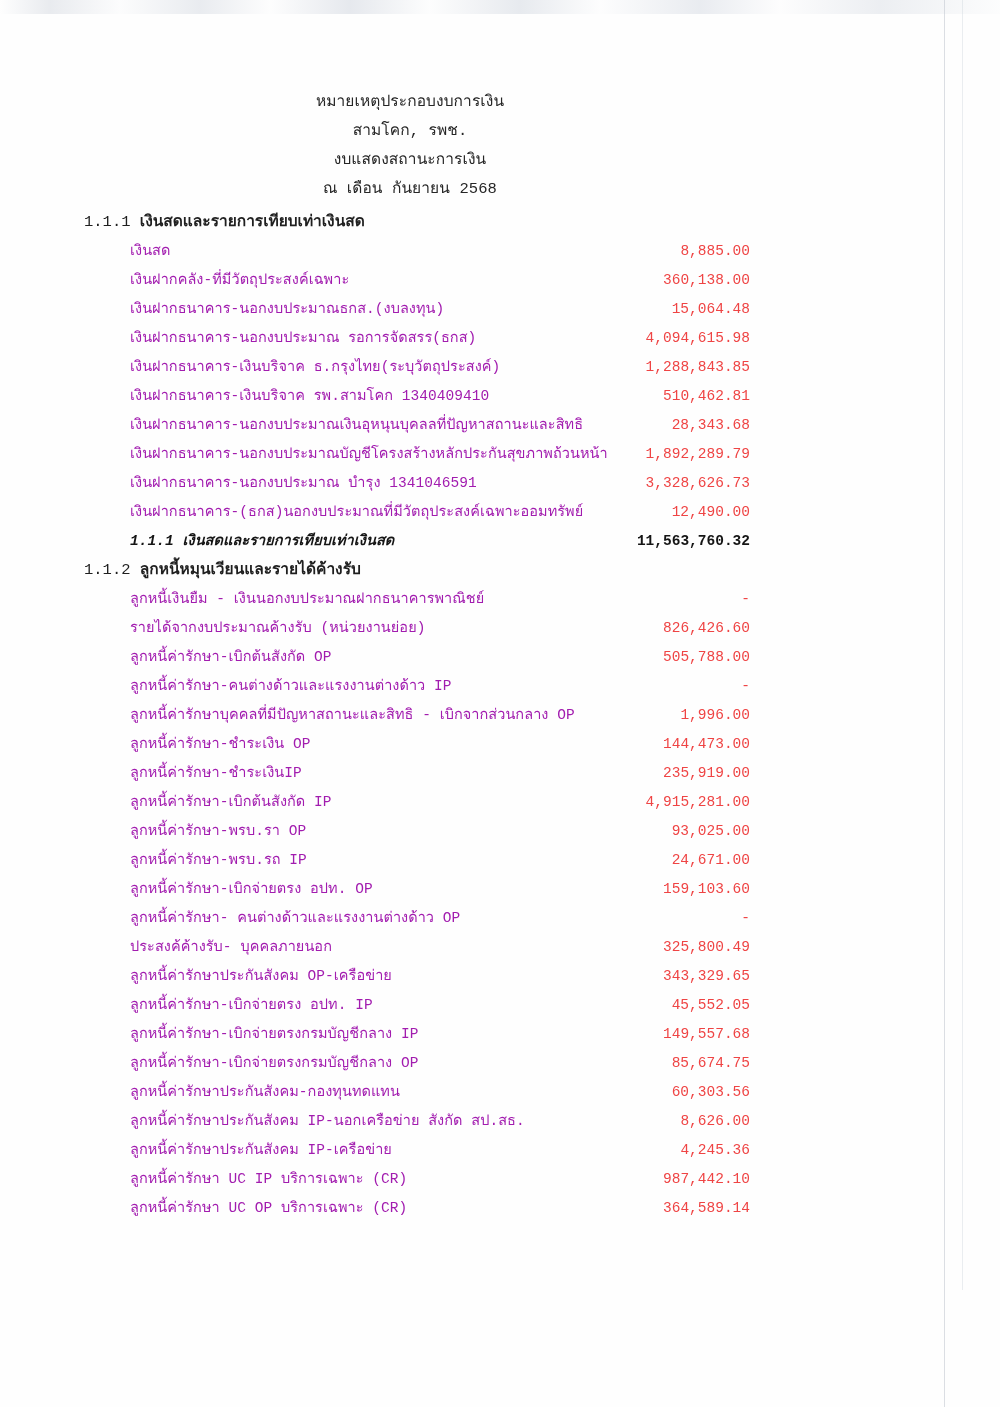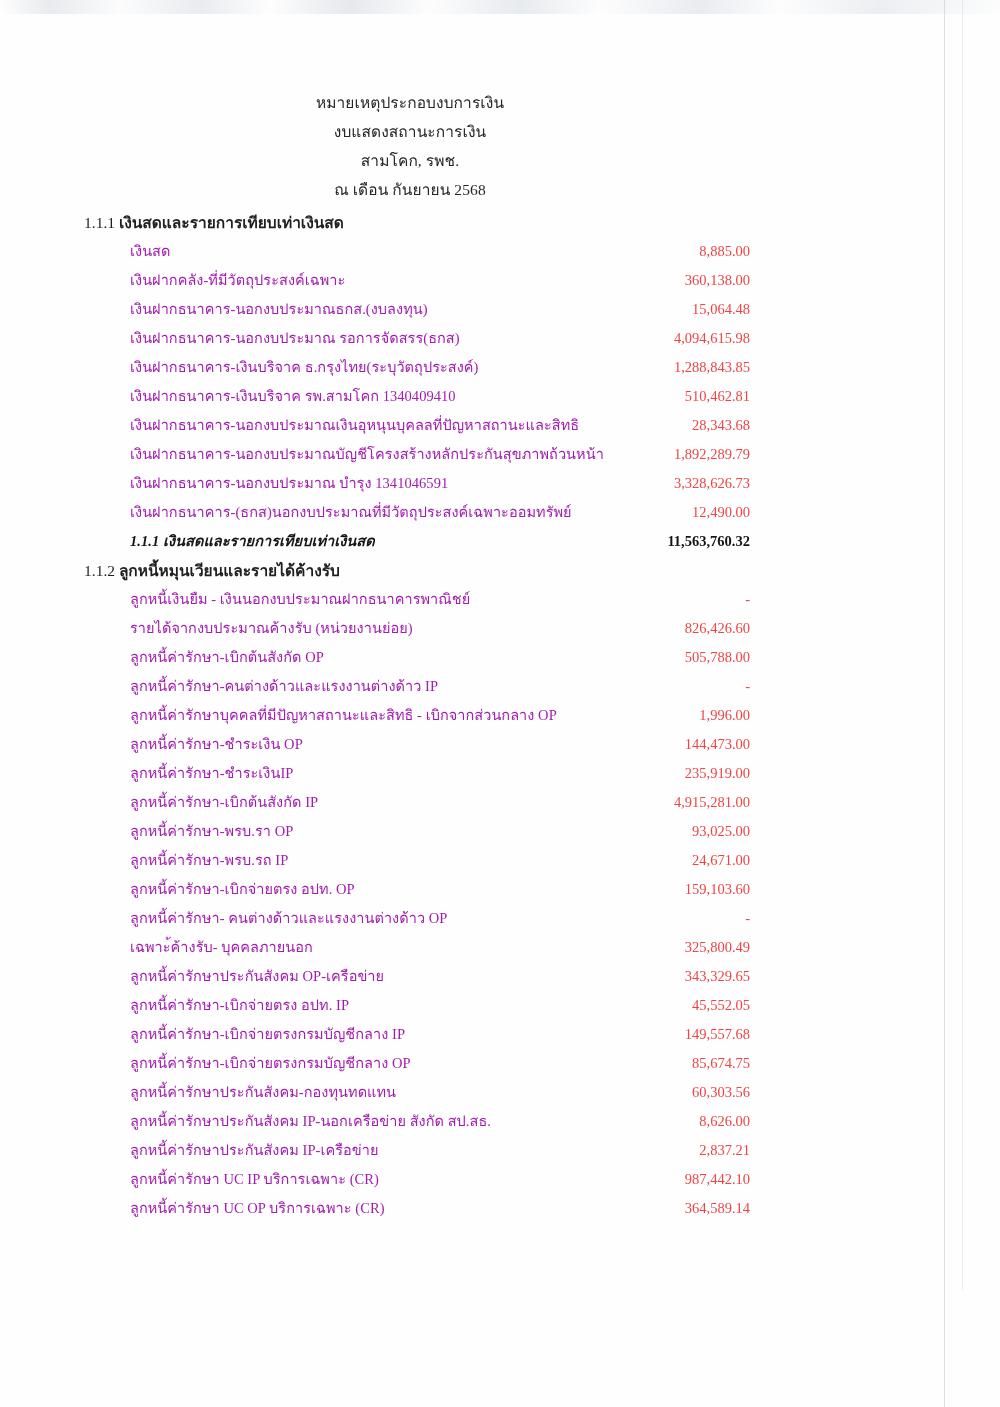--- a/index.html
+++ b/index.html
@@ -5,21 +5,21 @@
   html, body {
     margin: 0;
     padding: 0;
     background: #ffffff;
   }
   .page {
     position: relative;
     width: 1000px;
     height: 1407px;
     background: #fefefe;
-    font-family: Liberation Serif, serif;
+    font-family: Liberation Mono, monospace;
     color: #2b2b2b;
     overflow: hidden;
   }
   
   .scan-top-band {
     position: absolute;
     top: 0; left: 0;
     width: 1000px; height: 14px;
     background: linear-gradient(90deg,
       rgba(225,228,232,0.0) 0%, rgba(215,219,226,0.55) 5%,
@@ -114,22 +114,22 @@
 <body>
 
 <div class="page">
 
   <div class="scan-top-band"></div>
   <div class="scan-right-edge"></div>
   <div class="scan-right-edge2"></div>
 
   <div class="header">
     <div class="line">หมายเหตุประกอบงบการเงิน</div>
+    <div class="line">สามโคก, รพช.</div>
     <div class="line">งบแสดงสถานะการเงิน</div>
-    <div class="line">สามโคก, รพช.</div>
     <div class="line">ณ เดือน   กันยายน  2568</div>
   </div>
 
   <div class="body-block" id="body-block">
       <div class="section-heading"><span class="num">1.1.1</span> <span>เงินสดและรายการเทียบเท่าเงินสด</span></div>
       <div class="row">
         <span class="label">เงินสด</span>
         <span class="amount">8,885.00</span>
       </div>
       <div class="row">
@@ -215,21 +215,21 @@
       </div>
       <div class="row">
         <span class="label">ลูกหนี้ค่ารักษา-เบิกจ่ายตรง อปท. OP</span>
         <span class="amount">159,103.60</span>
       </div>
       <div class="row">
         <span class="label">ลูกหนี้ค่ารักษา- คนต่างด้าวและแรงงานต่างด้าว OP</span>
         <span class="amount">-</span>
       </div>
       <div class="row">
-        <span class="label">เฉพาะ้ค้างรับ- บุคคลภายนอก</span>
+        <span class="label">ประสงค้ค้างรับ- บุคคลภายนอก</span>
         <span class="amount">325,800.49</span>
       </div>
       <div class="row">
         <span class="label">ลูกหนี้ค่ารักษาประกันสังคม OP-เครือข่าย</span>
         <span class="amount">343,329.65</span>
       </div>
       <div class="row">
         <span class="label">ลูกหนี้ค่ารักษา-เบิกจ่ายตรง อปท. IP</span>
         <span class="amount">45,552.05</span>
       </div>
@@ -244,21 +244,21 @@
       <div class="row">
         <span class="label">ลูกหนี้ค่ารักษาประกันสังคม-กองทุนทดแทน</span>
         <span class="amount">60,303.56</span>
       </div>
       <div class="row">
         <span class="label">ลูกหนี้ค่ารักษาประกันสังคม IP-นอกเครือข่าย สังกัด สป.สธ.</span>
         <span class="amount">8,626.00</span>
       </div>
       <div class="row">
         <span class="label">ลูกหนี้ค่ารักษาประกันสังคม IP-เครือข่าย</span>
-        <span class="amount">2,837.21</span>
+        <span class="amount">4,245.36</span>
       </div>
       <div class="row">
         <span class="label">ลูกหนี้ค่ารักษา UC  IP  บริการเฉพาะ (CR)</span>
         <span class="amount">987,442.10</span>
       </div>
       <div class="row">
         <span class="label">ลูกหนี้ค่ารักษา UC OP  บริการเฉพาะ (CR)</span>
         <span class="amount">364,589.14</span>
       </div>
     </div>

